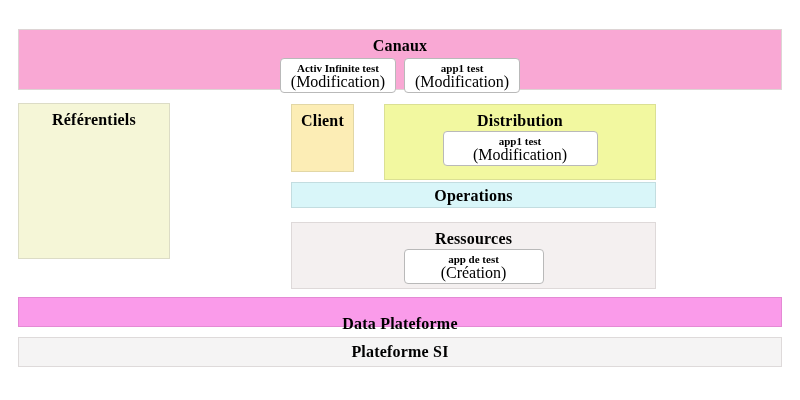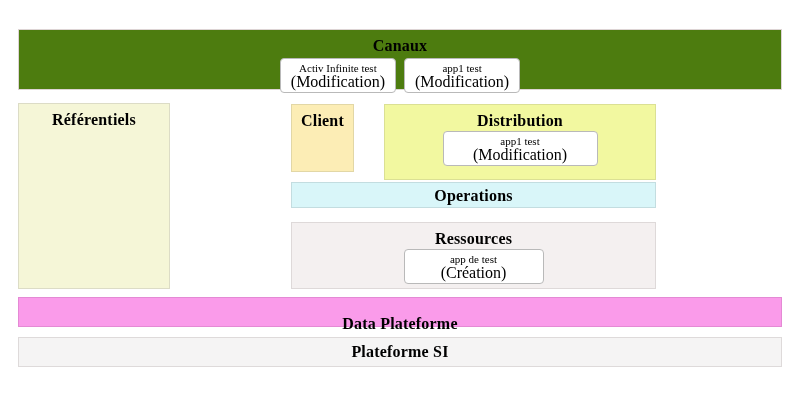--- a/index.html
+++ b/index.html
@@ -41,21 +41,21 @@
     font-size: 16px;
     padding-top: 7px;
   }
 
   
   #canaux {
     left: 18px;
     top: 29px;
     width: 764px;
     height: 61px;
-    background: #4d7c0f;
+    background: #f9a8d4;
     border: 1px solid #ddd4d4;
   }
   #canaux .cards {
     display: flex;
     justify-content: center;
     gap: 8px;
     margin-top: 4px;
   }
 
   
@@ -63,36 +63,36 @@
     box-sizing: border-box;
     background: #ffffff;
     border: 1px solid #b9b9b9;
     border-radius: 4px;
     text-align: center;
     padding: 3px 10px 4px 10px;
     min-width: 105px;
   }
   .app-card .app-name {
     font-size: 11px;
-    font-weight: normal;
+    font-weight: bold;
     line-height: 13px;
     white-space: nowrap;
   }
   .app-card .app-state {
     font-size: 16px;
     line-height: 13px;
     white-space: nowrap;
   }
 
   
   #referentiels {
     left: 18px;
     top: 103px;
     width: 152px;
-    height: 186px;
+    height: 156px;
     background: #f5f6d7;
     border: 1px solid #dcdcc6;
   }
   #pilotage {
     left: 178px;
     top: 103px;
     width: 104px;
     height: 186px;
     background: #f7f6f6;
     border: 1px solid #dedada;

